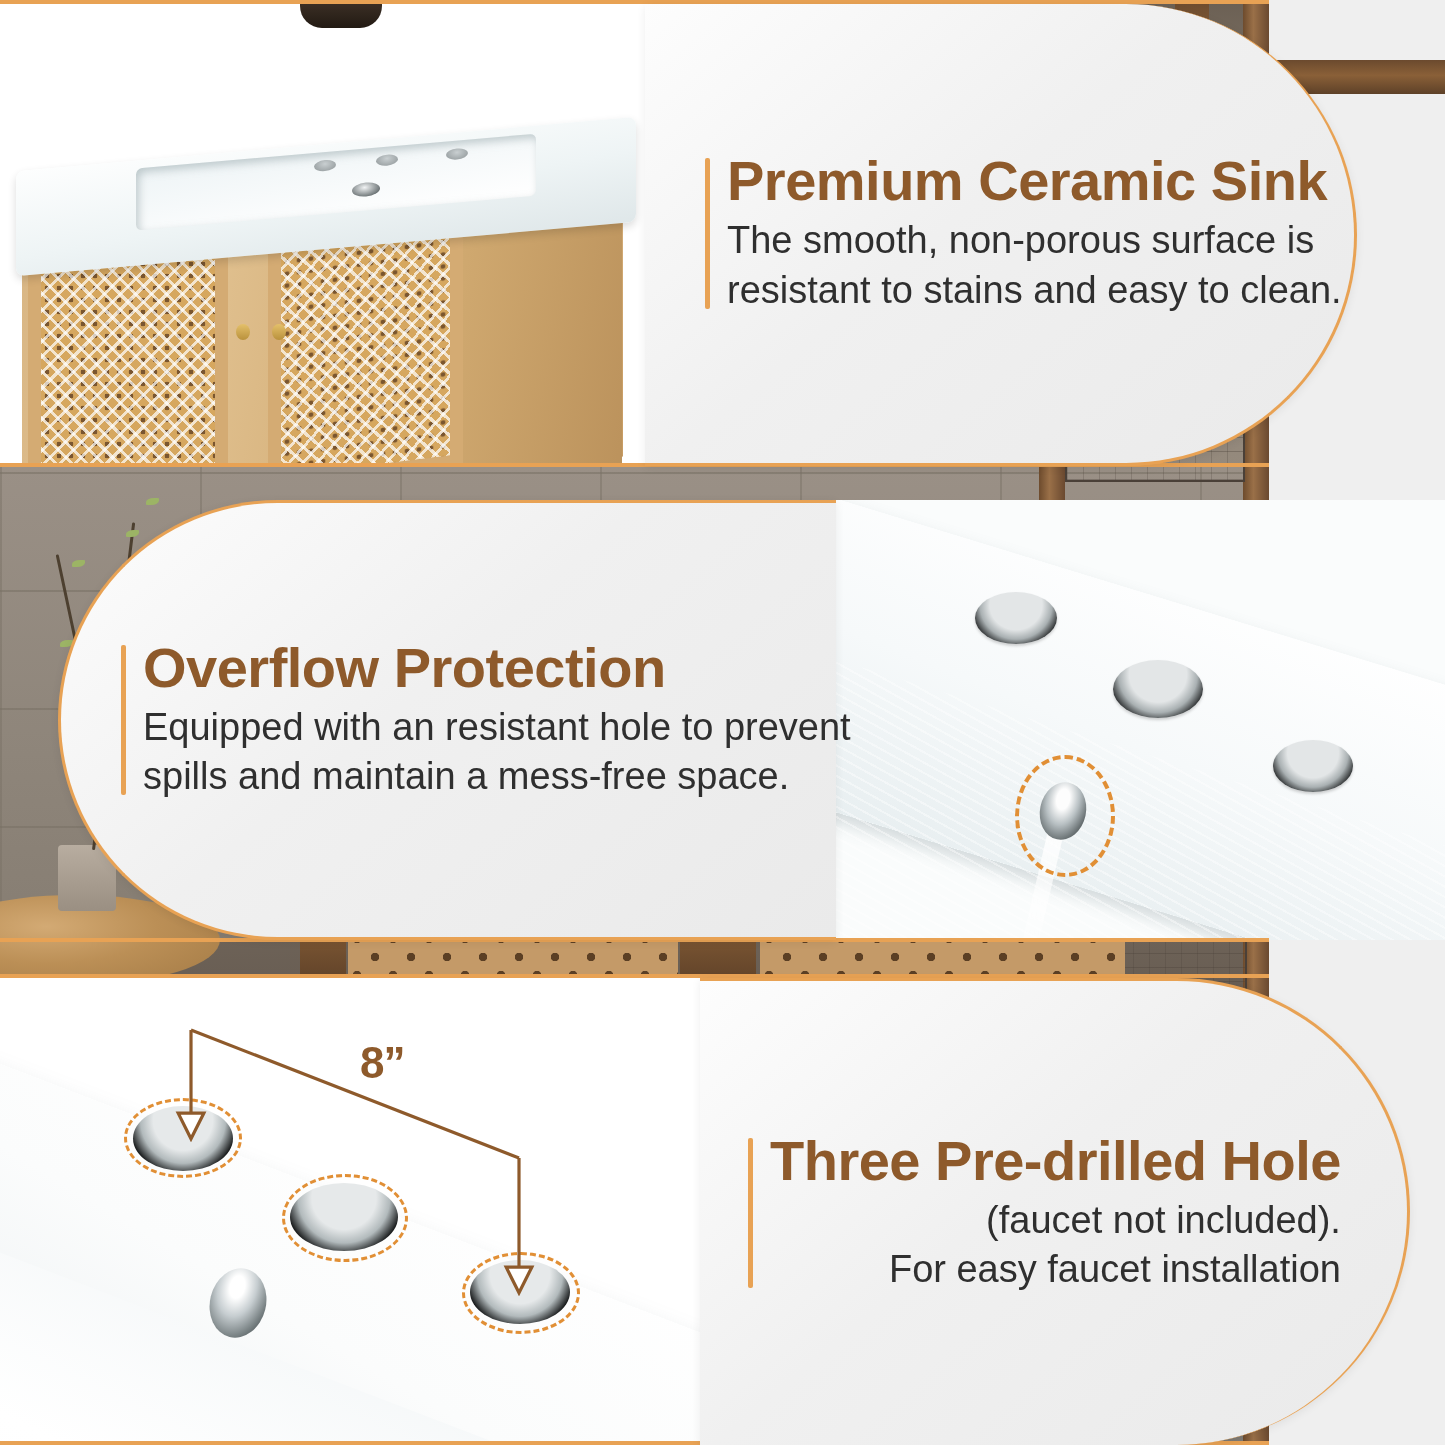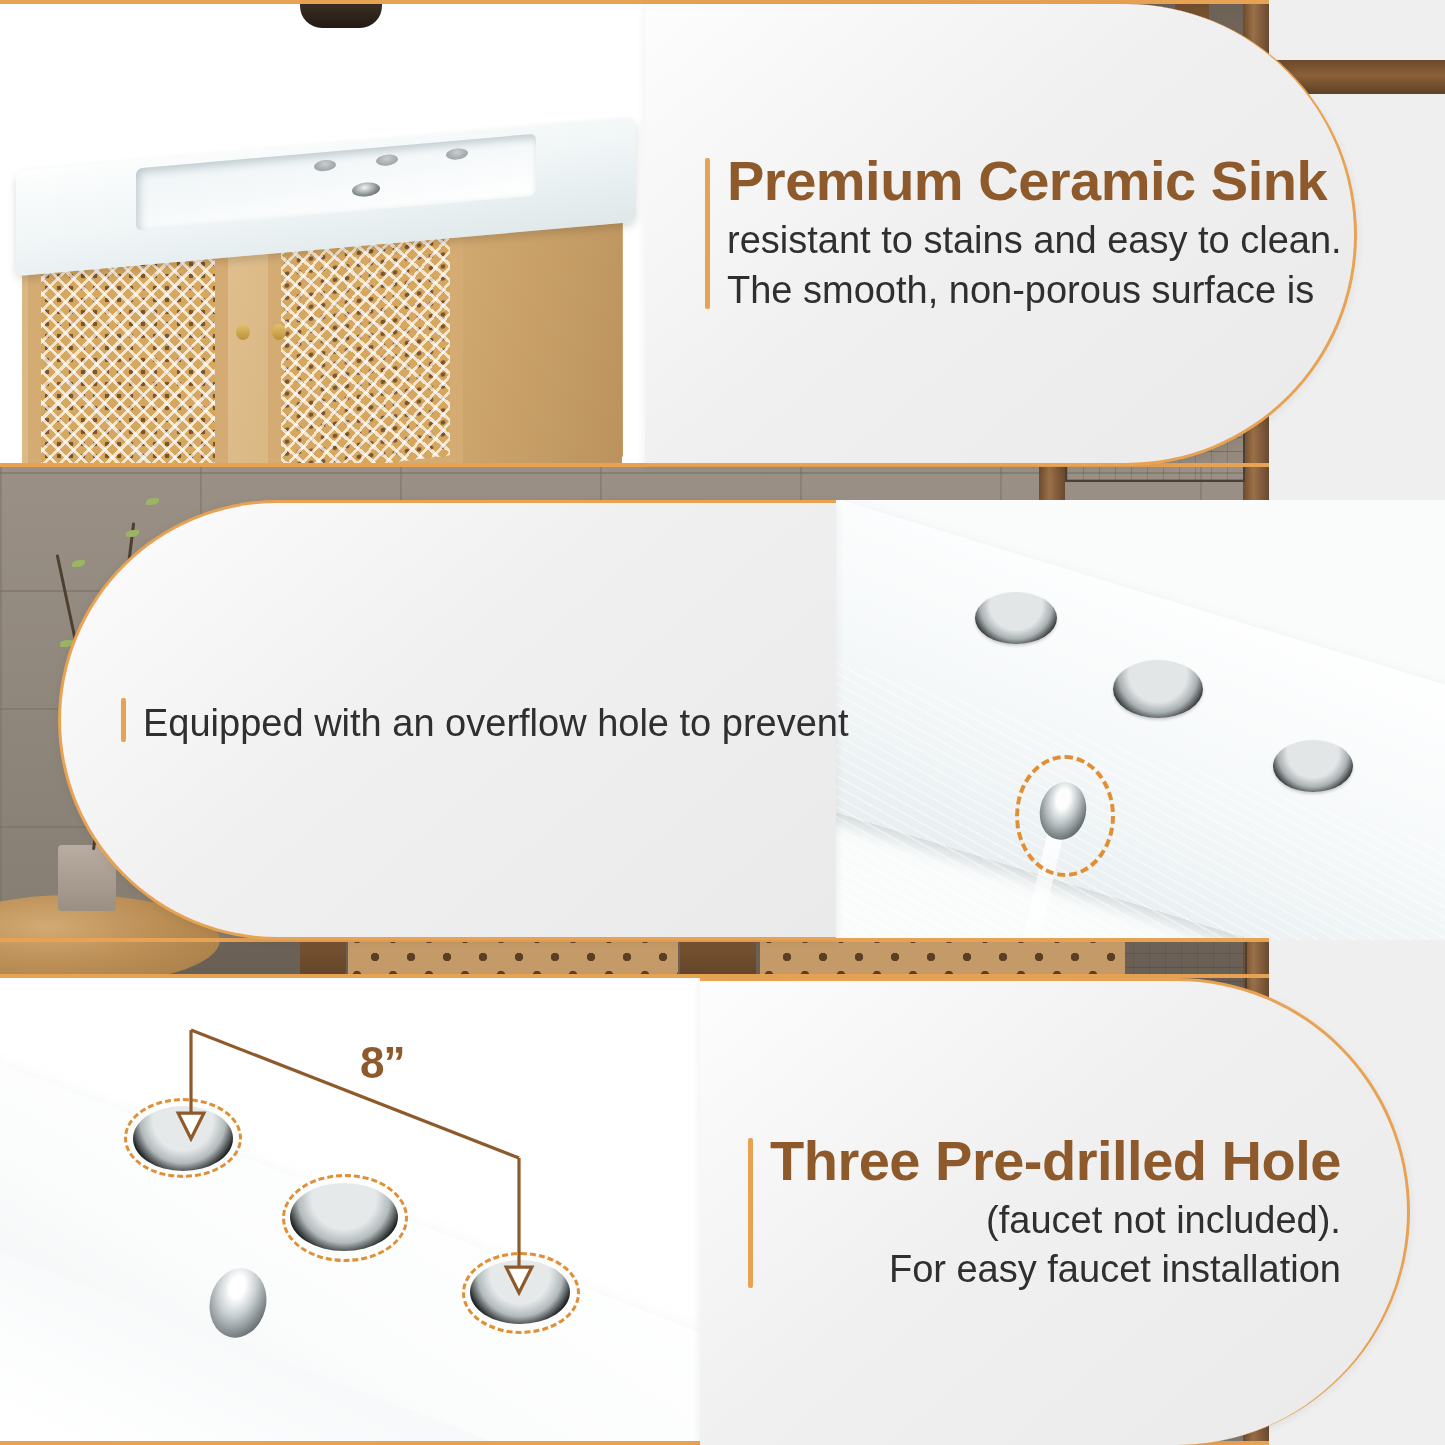--- a/index.html
+++ b/index.html
@@ -307,42 +307,44 @@
       <div class="tap-hole" style="left:430px;"></div>
       <div class="ovf-chip"></div>
     </div>
   </div>
 
   <div class="pill pill-1 p1">
     <div class="text-wrap">
       <div class="accent-bar"></div>
       <div class="feature-title">Premium Ceramic Sink</div>
       <div class="feature-desc">
+        <span>The smooth, non-porous surface is</span>
         <span>resistant to stains and easy to clean.</span>
-        <span>The smooth, non-porous surface is</span>
       </div>
     </div>
   </div>
 
   <div class="photo water-photo">
     <div class="ledge"></div>
     <div class="water-pool"></div>
     <div class="wp-hole" style="left:140px;top:92px;width:82px;height:52px;"></div>
     <div class="wp-hole" style="left:278px;top:160px;width:90px;height:58px;"></div>
     <div class="wp-hole" style="left:438px;top:240px;width:80px;height:52px;"></div>
     <div class="wp-stream" style="left:196px;top:330px;"></div>
     <div class="wp-overflow" style="left:205px;top:282px;"></div>
     <div class="dash-circle" style="left:180px;top:255px;width:100px;height:122px;"></div>
   </div>
 
   <div class="pill pill-2 p2">
     <div class="text-wrap">
       <div class="accent-bar"></div>
+      <div class="feature-title">Overflow Protection</div>
       <div class="feature-desc">
-        <span>Equipped with an overflow hole to prevent</span>
+        <span>Equipped with an resistant hole to prevent</span>
+        <span>spills and maintain a mess-free space.</span>
       </div>
     </div>
   </div>
 
   <div class="photo holes-photo">
     <div class="hp-ledge"></div>
     <div class="hp-lower"></div>
 
     <div class="hp-hole" style="left:134px;top:1105px;width:0;height:0;"></div>
     <div class="hp-hole" style="left:133px;top:128px;width:100px;height:65px;"></div>

